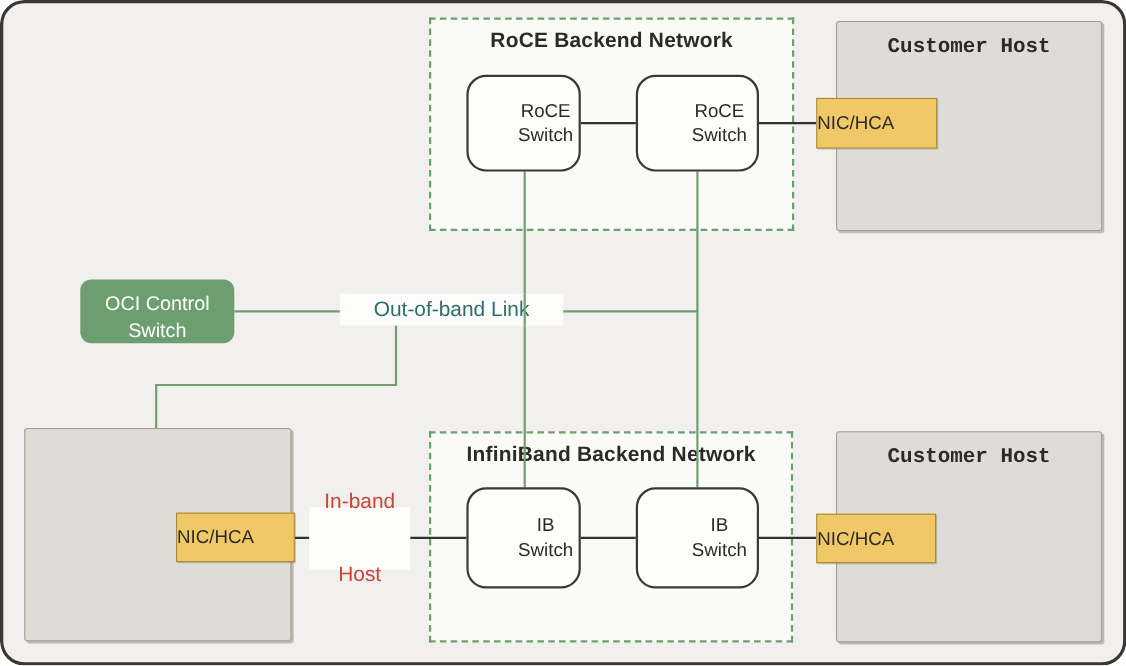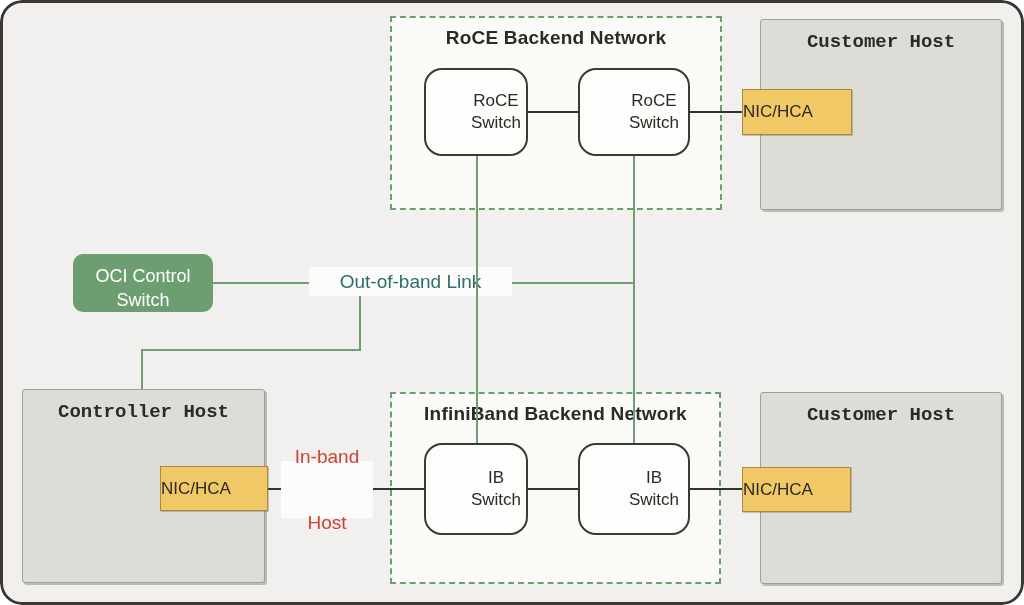--- a/index.html
+++ b/index.html
@@ -107,21 +107,20 @@
   <div class="abs host-box" style="left:760px;top:19px;width:242px;height:191px;">
     <div class="host-title">Customer Host</div>
   </div>
 
   <div class="abs host-box" style="left:760px;top:392px;width:242px;height:192px;">
     <div class="host-title">Customer Host</div>
   </div>
 
   <div class="abs host-box" style="left:22px;top:389px;width:243px;height:194px;">
     <div class="host-title">
-      <div>Controller Host</div>
     </div>
   </div>
 
   <svg class="wires" width="1024" height="605" viewBox="0 0 1024 605">
 
     <line class="wire-green" x1="477" y1="156" x2="477" y2="443"></line>
     <line class="wire-green" x1="634" y1="156" x2="634" y2="443"></line>
     <line class="wire-green" x1="213" y1="283" x2="634" y2="283"></line>
     <polyline class="wire-green" points="360,283 360,350 142,350 142,389"></polyline>
 

